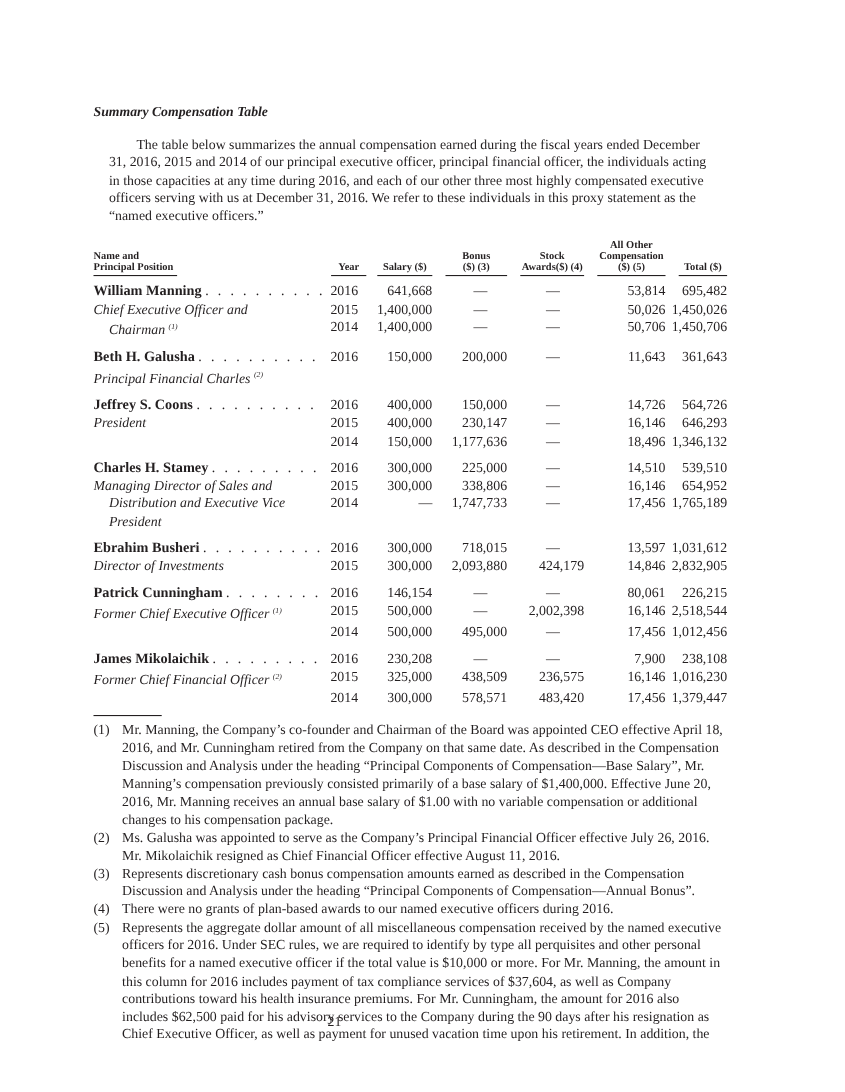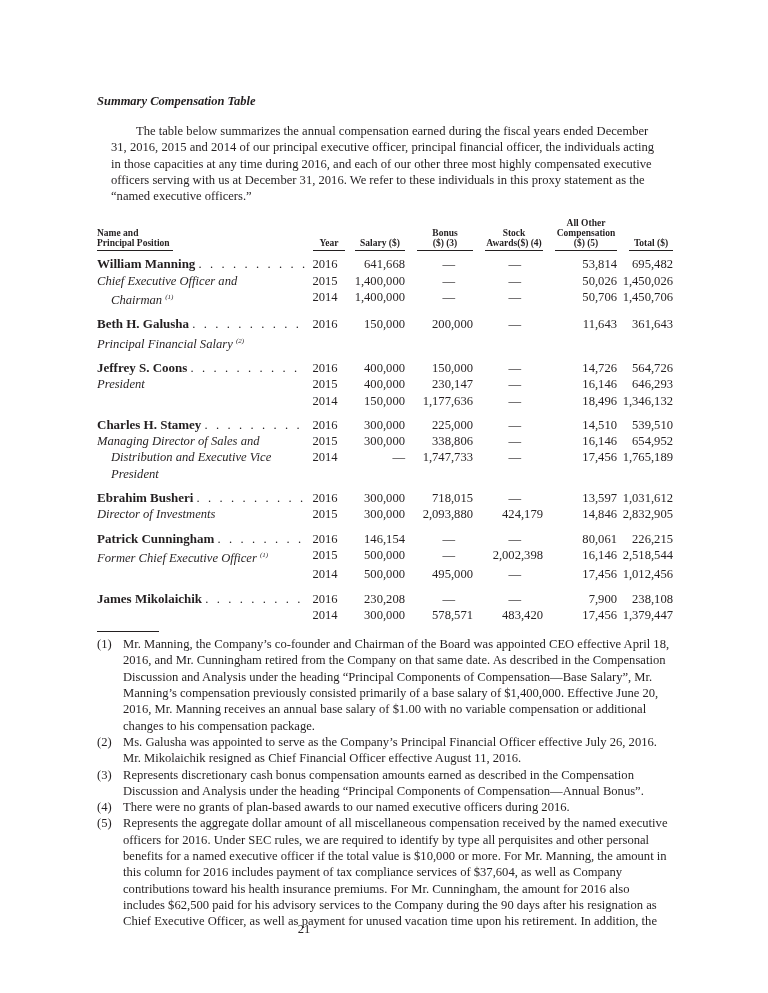--- a/index.html
+++ b/index.html
@@ -1,21 +1,21 @@
 <!DOCTYPE html>
 <html><head>
   <meta charset="utf-8">
   <style>
     html, body { margin: 0; padding: 0; background: #ffffff; }
     body {
       width: 768px; height: 993px; position: relative; overflow: hidden;
       font-family: "Liberation Serif", "DejaVu Serif", serif;
       color: #231f20;
     }
-    .page { position: absolute; left: 97px; top: 93px; width: 576px; }
+    .page { position: absolute; left: 85px; top: 93px; width: 576px; }
     .section-title {
       font-weight: bold; font-style: italic; font-size: 12.5px;
       margin: 0 0 4px 0; line-height: 16px;
     }
     .intro {
       font-size: 12.6px; line-height: 16.3px; margin: 14px;
       text-indent: 25px; text-align: left;
     }
     table.comp {
       border-collapse: separate; border-spacing: 0; width: 576px;
@@ -117,21 +117,21 @@
         <tr class="group-first g1">
           <td class="name-cell"><span class="exec-name">Beth H. Galusha</span> <span class="leader">. . . . . . . . . . . . . . . . . . . .</span></td>
           <td class="yr">2016</td>
           <td class="num">150,000</td>
           <td class="num">200,000</td>
           <td class="num" style="padding-right: 22px;">—</td>
           <td class="num">11,643</td>
           <td class="num">361,643</td>
         </tr>
         <tr>
-          <td class="name-cell"><span class="title-line">Principal Financial Salary</span> <sup class="fn">(2)</sup></td>
+          <td class="name-cell"><span class="title-line">Principal Financial Charles</span> <sup class="fn">(2)</sup></td>
           <td></td>
           <td></td>
           <td></td>
           <td></td>
           <td></td>
           <td></td>
         </tr>
         <tr class="group-first g2">
           <td class="name-cell"><span class="exec-name">Jeffrey S. Coons</span> <span class="leader">. . . . . . . . . . . . . . . . . . . .</span></td>
           <td class="yr">2016</td>
@@ -243,20 +243,29 @@
         <tr class="group-first g6">
           <td class="name-cell"><span class="exec-name">James Mikolaichik</span> <span class="leader">. . . . . . . . . . . . . . . . . . . .</span></td>
           <td class="yr">2016</td>
           <td class="num">230,208</td>
           <td class="num" style="padding-right: 18px;">—</td>
           <td class="num" style="padding-right: 22px;">—</td>
           <td class="num">7,900</td>
           <td class="num">238,108</td>
         </tr>
         <tr>
+          <td class="name-cell"><span class="title-line">Former Chief Financial Officer</span> <sup class="fn">(2)</sup></td>
+          <td class="yr">2015</td>
+          <td class="num">325,000</td>
+          <td class="num">438,509</td>
+          <td class="num">236,575</td>
+          <td class="num">16,146</td>
+          <td class="num">1,016,230</td>
+        </tr>
+        <tr>
           <td class="name-cell"></td>
           <td class="yr">2014</td>
           <td class="num">300,000</td>
           <td class="num">578,571</td>
           <td class="num">483,420</td>
           <td class="num">17,456</td>
           <td class="num">1,379,447</td>
         </tr>
       </tbody>
   </table>

